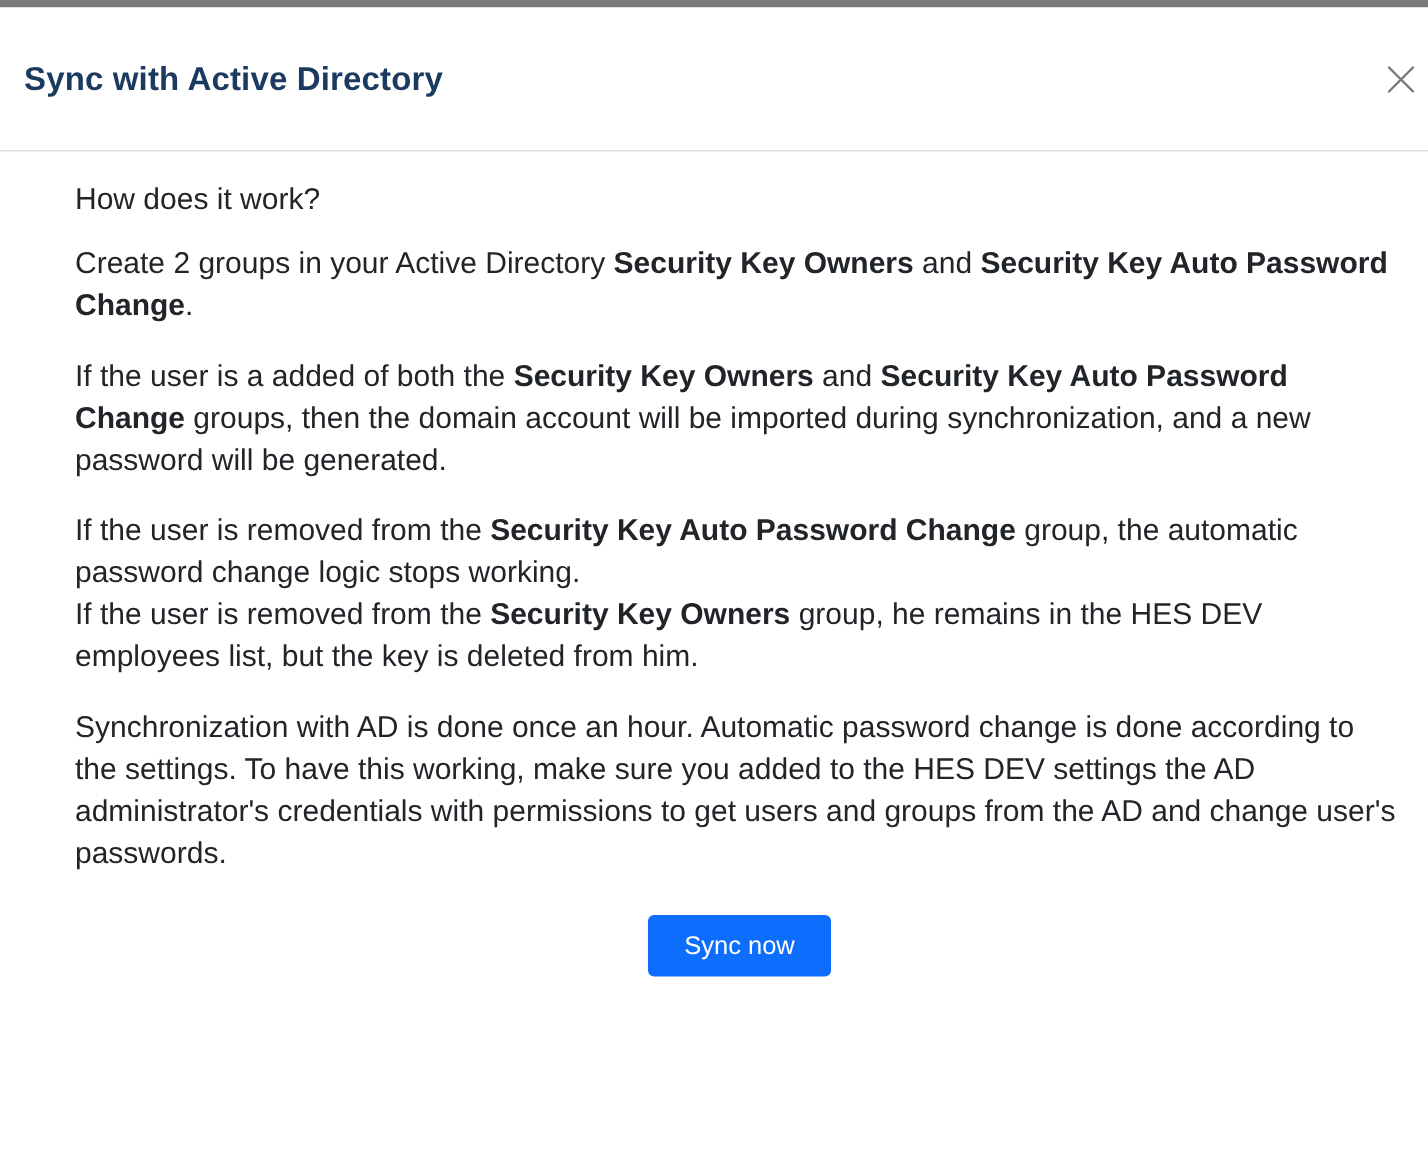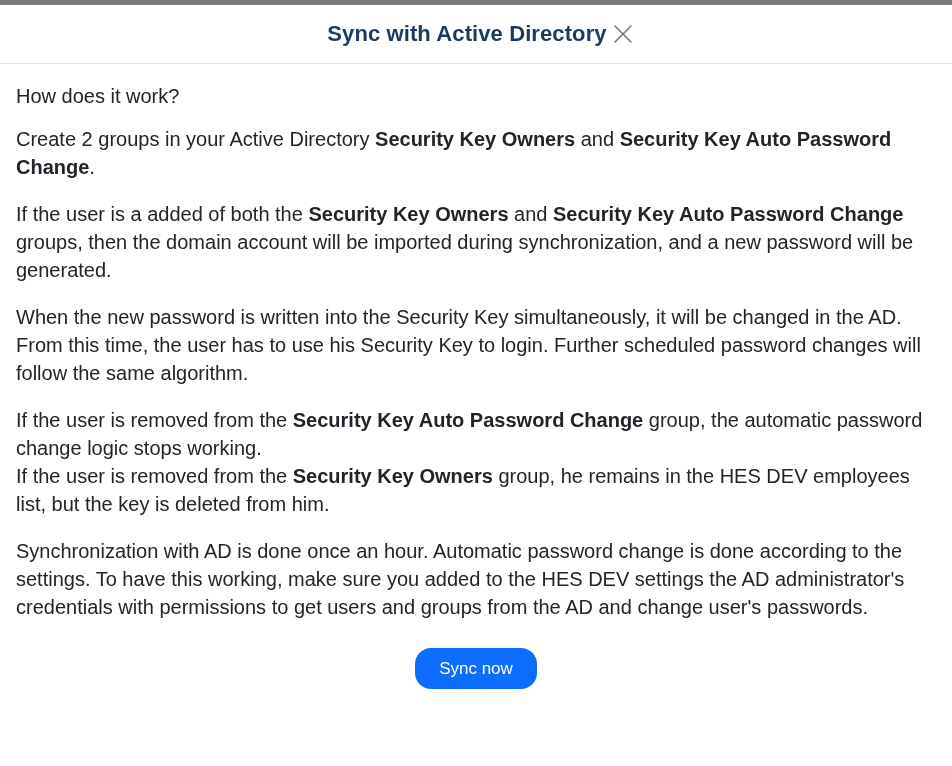--- a/index.html
+++ b/index.html
@@ -15,45 +15,46 @@
     background: #ffffff;
     overflow: hidden;
     position: relative;
   }
   .backdrop-strip {
     width: 100%;
     height: 5px;
     background: var(--backdrop-color, #7b7b7b);
   }
   .modal-header {
-    height: 59px;
+    height: 96px;
     padding: 0 2px 0 16px;
     display: flex;
     align-items: center;
-    justify-content: center;
+    justify-content: space-between;
     border-bottom: 1px solid var(--divider-color, #dee2e6);
     background: #ffffff;
   }
   .modal-title {
     font-size: 22px;
     font-weight: 600;
     color: var(--title-color, #1b3a5f);
     letter-spacing: 0.1px;
   }
   .close-btn {
     background: none;
     border: none;
     padding: 4px;
     margin: 0;
     cursor: pointer;
     line-height: 0;
   }
   .modal-body {
     padding: 19px 16px 0 16px;
     color: var(--text-color, #212529);
+    margin-left: 34px;
   }
   .body-heading {
     font-size: 20px;
     line-height: 26px;
     font-weight: 400;
     color: var(--text-color, #212529);
     margin: 0 0 16px 0;
   }
   .modal-body p {
     font-size: 20px;
@@ -65,21 +66,21 @@
     font-weight: 700;
   }
   .modal-footer {
     text-align: center;
     padding: 8px 0 14px 0;
   }
   .sync-btn {
     background: var(--button-color, #0d6efd);
     color: #ffffff;
     border: none;
-    border-radius: 16px;
+    border-radius: 4px;
     font-family: "Liberation Sans", "DejaVu Sans", sans-serif;
     font-size: 17px;
     line-height: 25px;
     padding: 8px 24px;
     cursor: pointer;
     text-align: center;
   }
 </style>
 </head>
 <body>
@@ -96,21 +97,20 @@
         </svg>
       </span>
     </button>
   </div>
 
   <div class="modal-body">
     <h2 class="body-heading">How does it work?</h2>
     <div id="paragraphs">
         <p><span class="">Create 2 groups in your Active Directory </span><span class="bold">Security Key Owners</span><span class=""> and </span><span class="bold">Security Key Auto Password Change</span><span class="">.</span></p>
         <p><span class="">If the user is a added of both the </span><span class="bold">Security Key Owners</span><span class=""> and </span><span class="bold">Security Key Auto Password Change</span><span class=""> groups, then the domain account will be imported during synchronization, and a new password will be generated.</span></p>
-        <p><span class="">When the new password is written into the Security Key simultaneously, it will be changed in the AD. From this time, the user has to use his Security Key to login. Further scheduled password changes will follow the same algorithm.</span></p>
         <p><span class="">If the user is removed from the </span><span class="bold">Security Key Auto Password Change</span><span class=""> group, the automatic password change logic stops working.</span><br><span class="">If the user is removed from the </span><span class="bold">Security Key Owners</span><span class=""> group, he remains in the HES DEV employees list, but the key is deleted from him.</span></p>
         <p><span class="">Synchronization with AD is done once an hour. Automatic password change is done according to the settings. To have this working, make sure you added to the HES DEV settings the AD administrator's credentials with permissions to get users and groups from the AD and change user's passwords.</span></p>
       </div>
 
     <div class="modal-footer">
       <button class="sync-btn">Sync now</button>
     </div>
   </div>
 </div>
 

